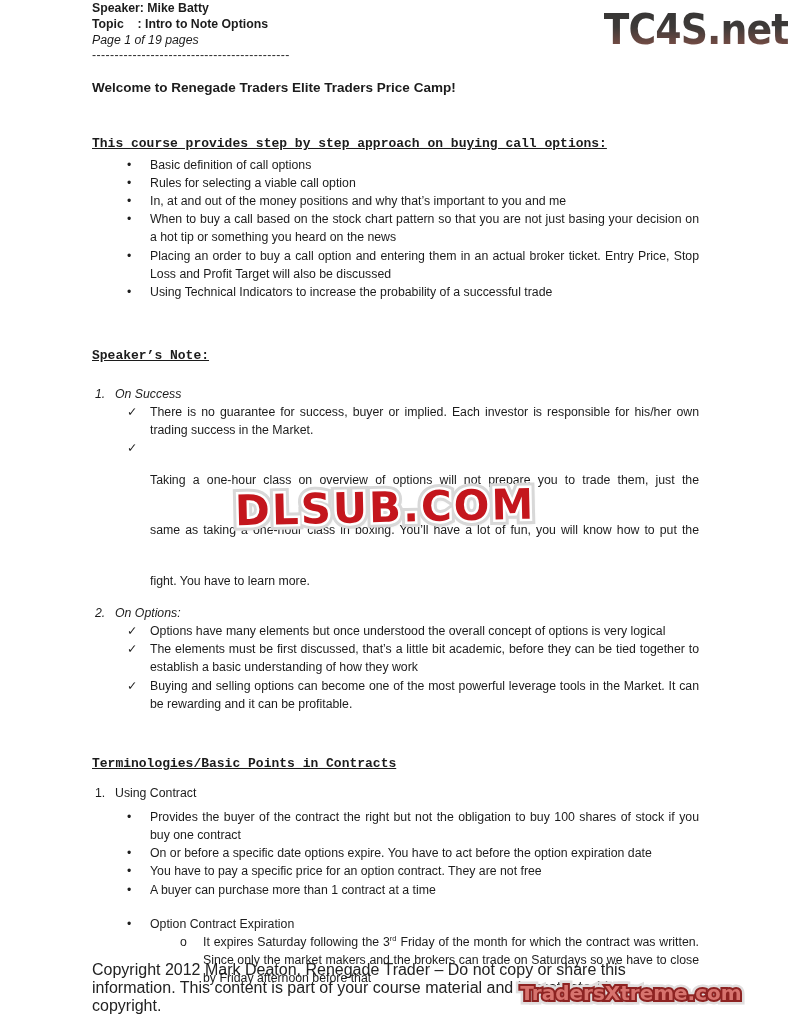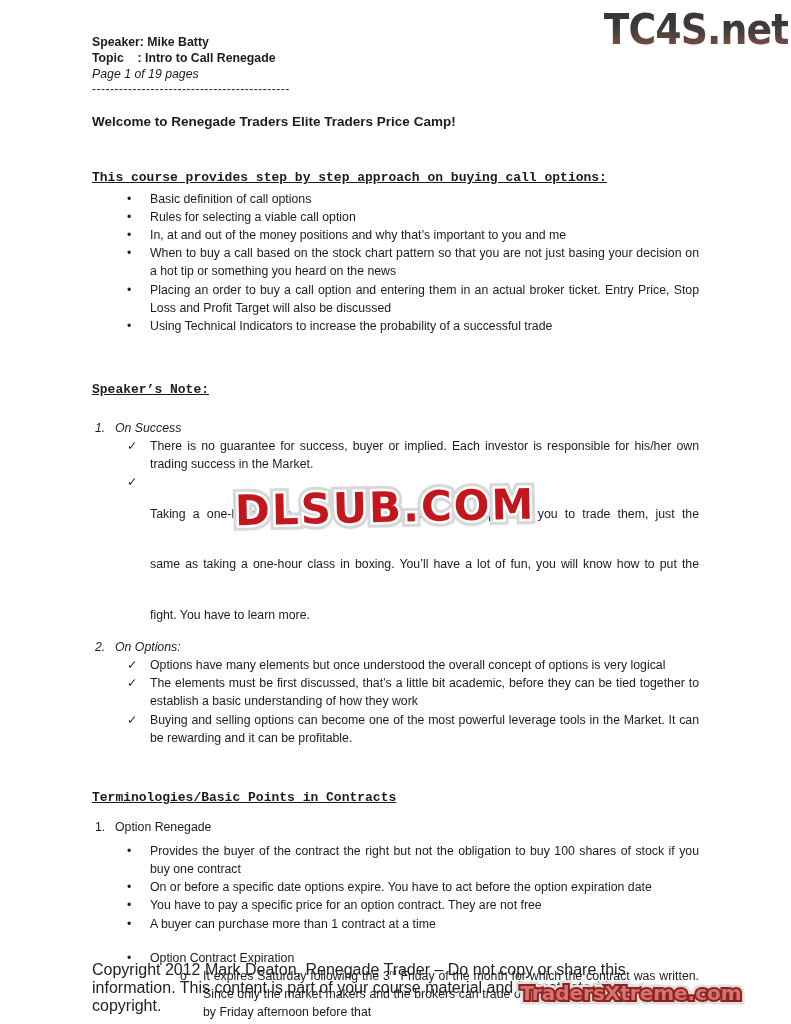--- a/index.html
+++ b/index.html
@@ -1,21 +1,21 @@
 <!DOCTYPE html>
 <html><head>
 <meta charset="utf-8">
 <style>
   html,body{margin:0;padding:0;background:#ffffff;}
   .page{position:relative;width:791px;height:1024px;background:#ffffff;overflow:hidden;
         font-family:"Liberation Sans",sans-serif;color:#1c1c1c;font-size:12.3px;}
   .content{position:absolute;left:92px;top:0;width:607px;}
 
   
-  .doc-header{margin-top:34px;line-height:16px;}
+  .doc-header{line-height:16px;}
   .b{font-weight:bold;}
   .i{font-style:italic;}
   .pre{white-space:pre;}
   .divider{line-height:14px;letter-spacing:0.4px;color:#2a2a2a;}
 
   h1.welcome{margin:17px 0 0;font-size:13.5px;font-weight:bold;line-height:18px;}
   h2.sect{margin:0;font-size:13px;font-weight:bold;text-decoration:underline;line-height:18.5px;font-family:Liberation Mono, monospace;}
   h2.course-h{margin-top:38px;}
   h2.note-h{margin-top:46px;}
   h2.terms-h{margin-top:42px;}
@@ -72,21 +72,21 @@
 <body>
 
 <div class="page">
 
   <div class="wm tc4s">TC4S.net</div>
 
   <div class="content">
 
     <div class="doc-header">
       <div class="b">Speaker: Mike Batty</div>
-      <div class="b pre">Topic    : Intro to Call Renegade</div>
+      <div class="b pre">Topic    : Intro to Note Options</div>
       <div class="i">Page 1 of 19 pages</div>
       <div class="divider">--------------------------------------------</div>
     </div>
 
     <h1 class="welcome">Welcome to Renegade Traders Elite Traders Price Camp!</h1>
 
     <h2 class="sect course-h">This course provides step by step approach on buying call options:</h2>
 
     <div class="list">
       <div class="row">
@@ -148,21 +148,21 @@
     </div>
     <div class="row">
       <span class="m">✓</span>
       <div class="t">Buying and selling options can become one of the most powerful leverage tools in the Market. It can be rewarding and it can be profitable.</div>
     </div>
 
     <h2 class="sect terms-h">Terminologies/Basic Points in Contracts</h2>
 
     <div class="numrow terms-num">
       <span class="n">1.</span>
-      <span class="ttl">Option Renegade</span>
+      <span class="ttl">Using Contract</span>
     </div>
     <div class="terms-list">
       <div class="row">
         <span class="m">•</span>
         <div class="t">Provides the buyer of the contract the right but not the obligation to buy 100 shares of stock if you buy one contract</div>
       </div>
       <div class="row">
         <span class="m">•</span>
         <div class="t">On or before a specific date options expire. You have to act before the option expiration date</div>
       </div>

